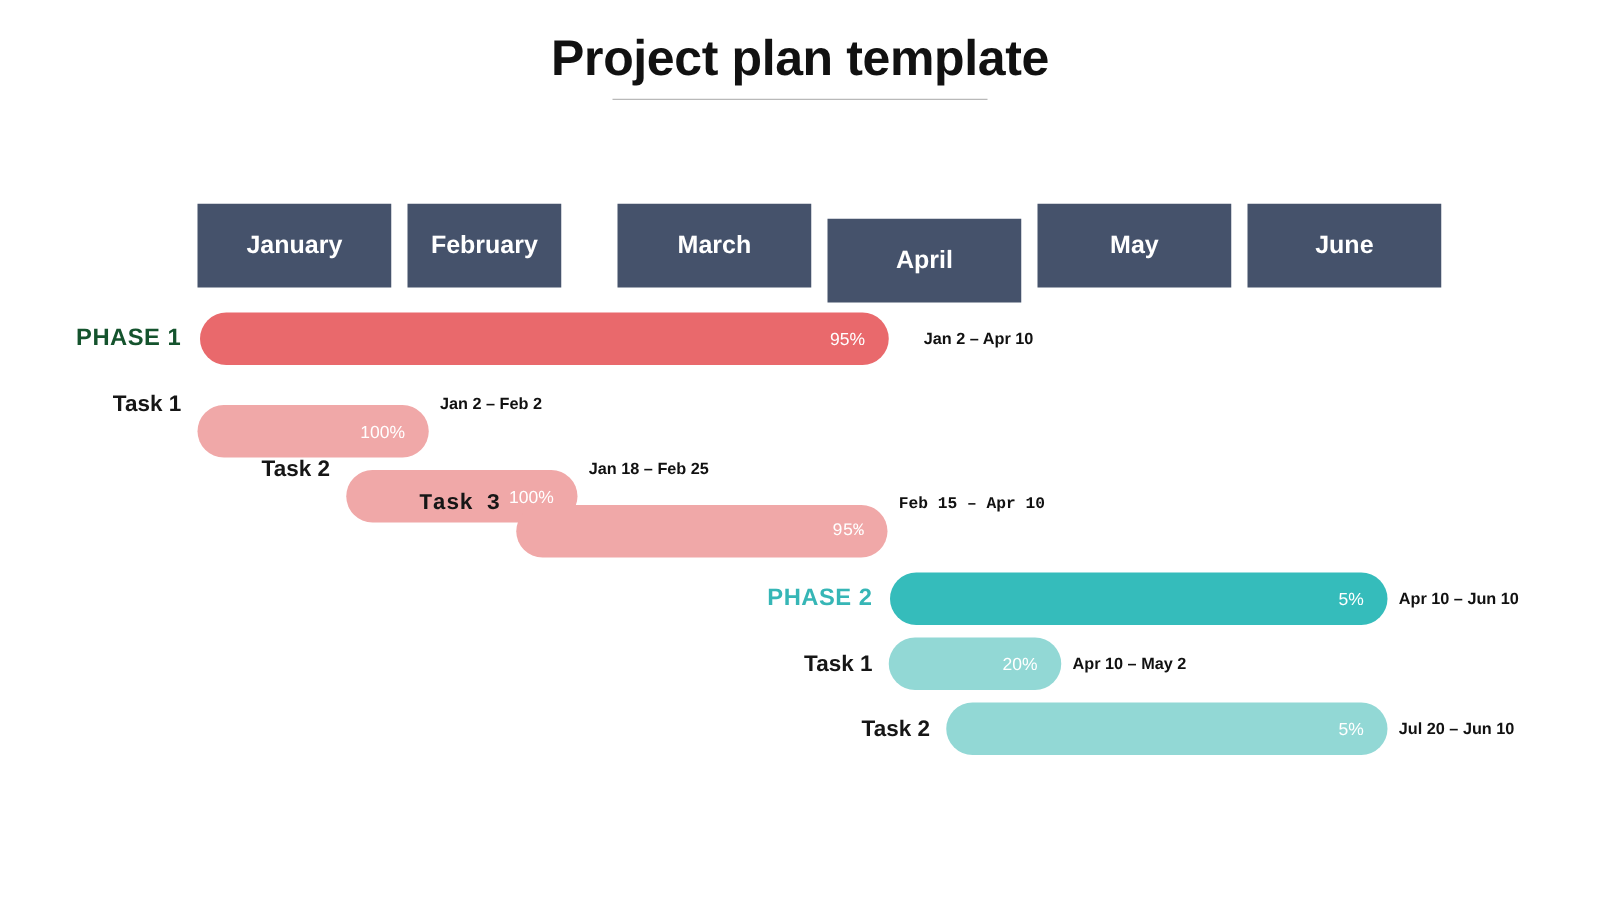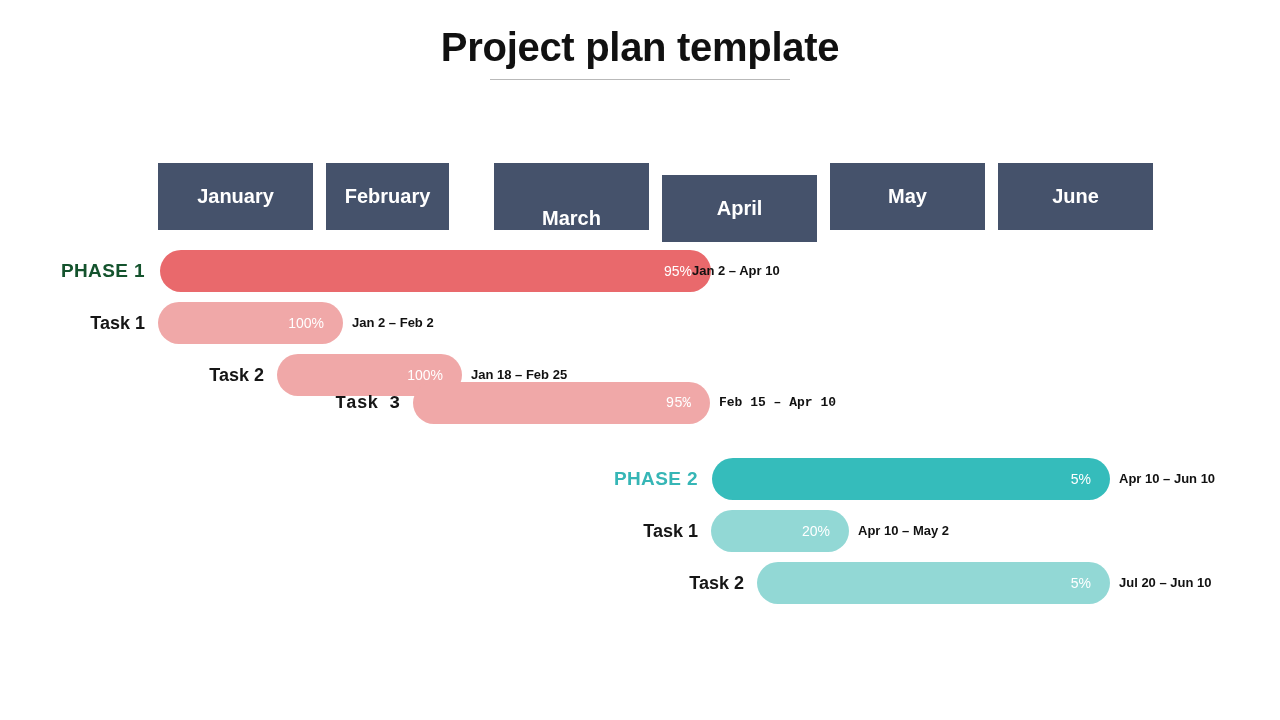--- a/index.html
+++ b/index.html
@@ -102,21 +102,21 @@
     top: 1px;
     height: 42px;
     border-radius: 21px;
     display: flex;
     align-items: center;
     justify-content: flex-end;
     box-sizing: border-box;
     padding-right: 19px;
   }
   .bar.phase1 { background: #e9696c; }
-  .bar.task1  { background: #f0a8a8; }
+  .bar.task1  { background: #f0a8a8; margin-top: 22px; }
   .bar.phase2 { background: #35bcbb; }
   .bar.task2  { background: #92d8d5; }
 
   .bar-pct {
     color: #ffffff;
     font-size: 14px;
     font-weight: normal;
     white-space: nowrap;
   }
   .bar-dates {
@@ -138,41 +138,41 @@
   <div id="title-rule"></div>
 </div>
 
 <div id="timeline-header">
     <div class="header-cell month" style="left: 100px; width: 155px;">
       <span>January</span>
     </div>
     <div class="header-cell month" style="left: 268px; width: 123px;">
       <span>February</span>
     </div>
-    <div class="header-cell month" style="left: 436px; width: 155px; align-items: flex-end;">
+    <div class="header-cell month" style="left: 436px; width: 155px;">
       <span>March</span>
     </div>
     <div class="header-cell month" style="left: 604px; width: 155px; margin-top: 12px;">
       <span>April</span>
     </div>
     <div class="header-cell month" style="left: 772px; width: 155px; align-items: center;">
       <span>May</span>
     </div>
     <div class="header-cell month" style="left: 940px; width: 155px;">
       <span>June</span>
     </div>
   </div>
 
 <div id="gantt">
     <div class="gantt-row" style="top: 249px;">
       <div class="row-label phase p1" style="right: 1135px;">PHASE 1</div>
       <div class="bar phase1" style="left: 160px; width: 551px;">
         <span class="bar-pct">95%</span>
       </div>
-      <div class="bar-dates" style="left: 692px;">Jan 2 – Apr 10</div>
+      <div class="bar-dates" style="left: 739px;">Jan 2 – Apr 10</div>
     </div>
     <div class="gantt-row" style="top: 301px;">
       <div class="row-label task" style="right: 1135px;">Task  1</div>
       <div class="bar task1" style="left: 158px; width: 185px;">
         <span class="bar-pct">100%</span>
       </div>
       <div class="bar-dates" style="left: 352px;">Jan 2 – Feb 2</div>
     </div>
     <div class="gantt-row" style="top: 353px;">
       <div class="row-label task" style="right: 1016px;">Task  2</div>

